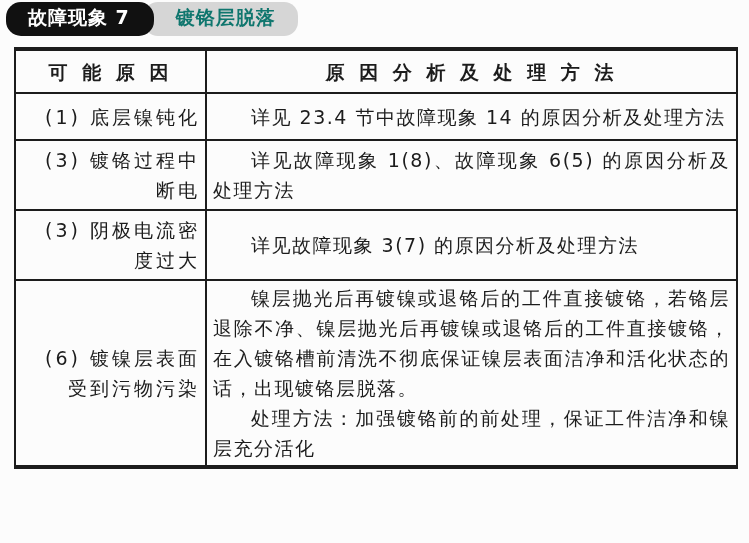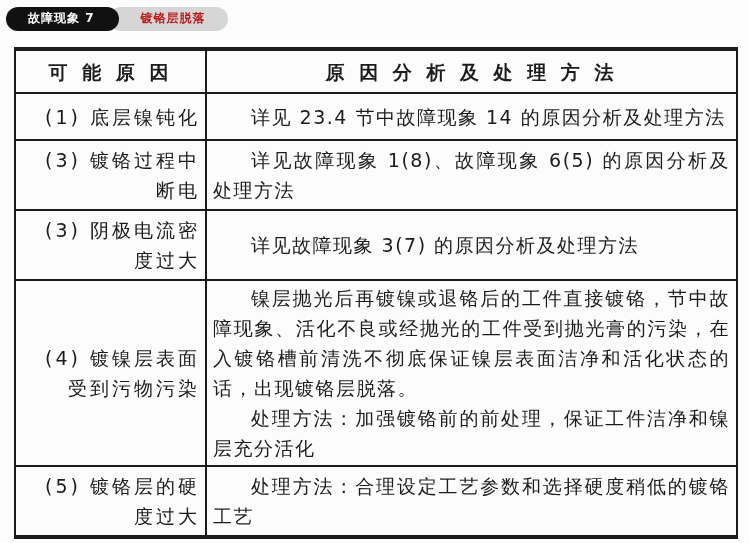--- a/index.html
+++ b/index.html
@@ -17,41 +17,41 @@
     overflow:hidden;
   }
   
   .pill-row{
     display:flex;
     align-items:center;
     margin:5px 0 0 6px;
     height:28px;
   }
   .pill{
-    height:24px;
+    height:34px;
     display:flex;
     align-items:center;
-    font-size:12px;
+    font-size:19px;
     font-weight:700;
     white-space:nowrap;
     letter-spacing:1px;
   }
   .pill-dark{
     position:relative;
     z-index:2;
     background:var(--pill-black);
     color:#ffffff;
     border-radius:15px;
     padding:0 24px 2px 22px;
   }
   .pill-light{
     position:relative;
     z-index:1;
     background:var(--pill-gray);
-    color:#b91c1c;
+    color:#0f766e;
     border-radius:14px;
     margin-left:-10px;
     padding:0 22px 2px 32px;
     font-family:Liberation Mono, monospace;
   }
   
   table.fault-table{
     border-collapse:collapse;
     table-layout:fixed;
     width:722px;
@@ -138,29 +138,21 @@
       <tr>
         <td class="cause">
           <div class="cause-text">(3) 阴极电流密度过大</div>
         </td>
         <td class="analysis">
           <div class="para"><span>详见故障现象 3(7) 的原因分析及处理方法</span></div>
         </td>
       </tr>
       <tr>
         <td class="cause">
-          <div class="cause-text">(4) 镀镍层表面受到污物污染</div>
+          <div class="cause-text">(6) 镀镍层表面受到污物污染</div>
         </td>
         <td class="analysis">
-          <div class="para"><span>镍层抛光后再镀镍或退铬后的工件直接镀铬，节中故障现象、活化不良或经抛光的工件受到抛光膏的污染，在入镀铬槽前清洗不彻底保证镍层表面洁净和活化状态的话，出现镀铬层脱落。</span></div>
+          <div class="para"><span>镍层抛光后再镀镍或退铬后的工件直接镀铬，若铬层退除不净、镍层抛光后再镀镍或退铬后的工件直接镀铬，在入镀铬槽前清洗不彻底保证镍层表面洁净和活化状态的话，出现镀铬层脱落。</span></div>
           <div class="para"><span class="lbl">处理方法：</span><span>加强镀铬前的前处理，保证工件洁净和镍层充分活化</span></div>
-        </td>
-      </tr>
-      <tr>
-        <td class="cause">
-          <div class="cause-text">(5) 镀铬层的硬度过大</div>
-        </td>
-        <td class="analysis">
-          <div class="para"><span class="lbl">处理方法：</span><span>合理设定工艺参数和选择硬度稍低的镀铬工艺</span></div>
         </td>
       </tr>
     </tbody>
 </table>
 
 </body></html>

